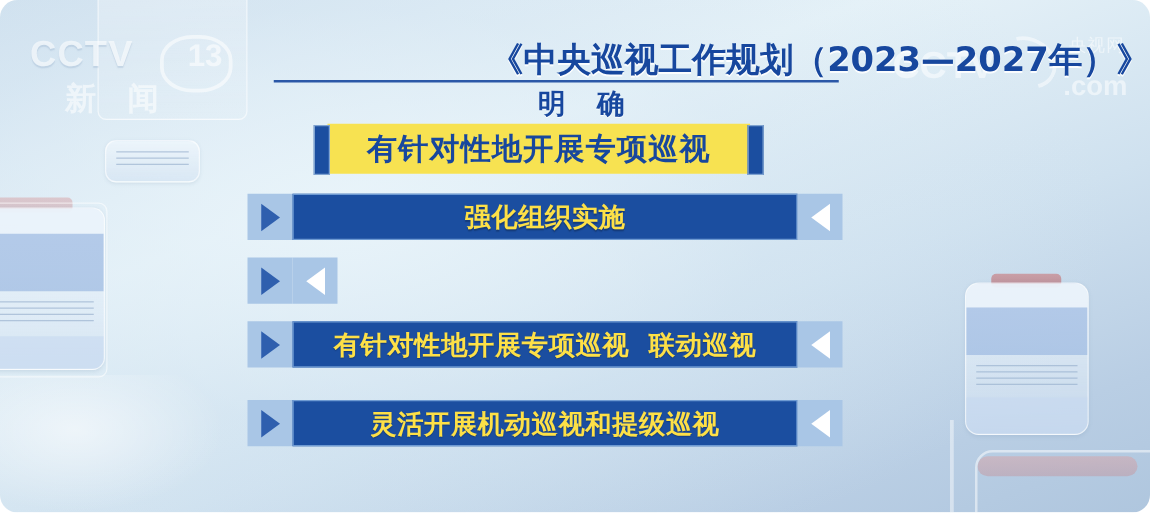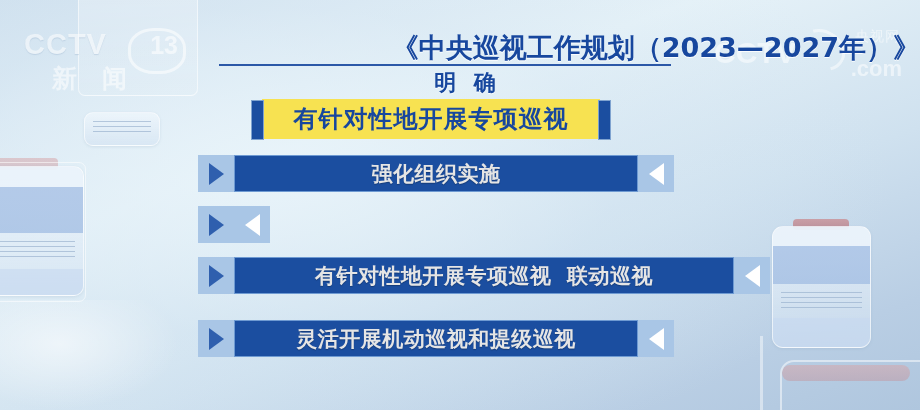--- a/index.html
+++ b/index.html
@@ -14,20 +14,21 @@
   }
 
   #stage {
     position: relative;
     width: 920px;
     height: 410px;
     overflow: hidden;
     background:
       radial-gradient(ellipse 620px 300px at 30% 42%, rgba(233,244,250,0.85) 0%, rgba(214,231,243,0.35) 55%, rgba(200,220,238,0) 100%),
       linear-gradient(160deg, #cfe0ee 0%, #dceaf4 18%, #e6f2f8 34%, #cfe1ef 62%, #b9cee4 85%, #afc6de 100%);
+    border-radius: 14px;
   }
 
   
   .deco { position: absolute; pointer-events: none; }
 
   .card-outline {
     border: 1px solid rgba(255,255,255,0.55);
     border-radius: 7px;
     background: linear-gradient(180deg, rgba(255,255,255,0.30), rgba(255,255,255,0.06));
   }
@@ -167,21 +168,21 @@
   .subhead {
     position: absolute;
     left: 16px; right: 0;
     top: 68px;
     text-align: center;
     font-size: 22px;
     font-weight: bold;
     letter-spacing: 6px;
     color: #17479e;
     text-shadow: 0 1px 0 rgba(255,255,255,0.8);
-    font-family: Liberation Serif, serif;
+    font-family: Liberation Mono, monospace;
   }
 
   
   .banner {
     position: absolute;
     left: 262px;
     top: 99px;
     width: 338px;
     height: 40px;
     background: #f7e251;
@@ -240,21 +241,21 @@
     flex: 1 1 auto;
     height: 37px;
     background: #1b4ea0;
     border: 1px solid #6e9ad2;
     box-sizing: border-box;
     display: flex;
     align-items: center;
     justify-content: center;
   }
   .row .bar .label {
-    color: #e5e5e5;
+    color: #fde047;
     font-size: 21px;
     font-weight: bold;
     letter-spacing: 0.5px;
     white-space: pre;
     font-family: "DejaVu Sans", "Liberation Sans", sans-serif;
     text-shadow: 0 1px 1px rgba(0,0,0,0.25);
     text-align: right;
   }
   .row.wide .bar .label { font-size: 21px; }
   .row.wide { height: 40px; }
@@ -351,21 +352,21 @@
 
   <div class="row" style="left:198px; top:206px; width:476px;">
     <div class="arrow-pad">
       <span class="tri-r"></span>
     </div>
     <div class="arrow-pad right">
       <span class="tri-l"></span>
     </div>
   </div>
 
-  <div class="row" style="left:198px; top:257px; width:572px;">
+  <div class="row" style="left:198px; top:257px; width:476px;">
     <div class="arrow-pad">
       <span class="tri-r"></span>
     </div>
     <div class="bar">
       <span class="label">有针对性地开展专项巡视  联动巡视</span>
     </div>
     <div class="arrow-pad right">
       <span class="tri-l"></span>
     </div>
   </div>

